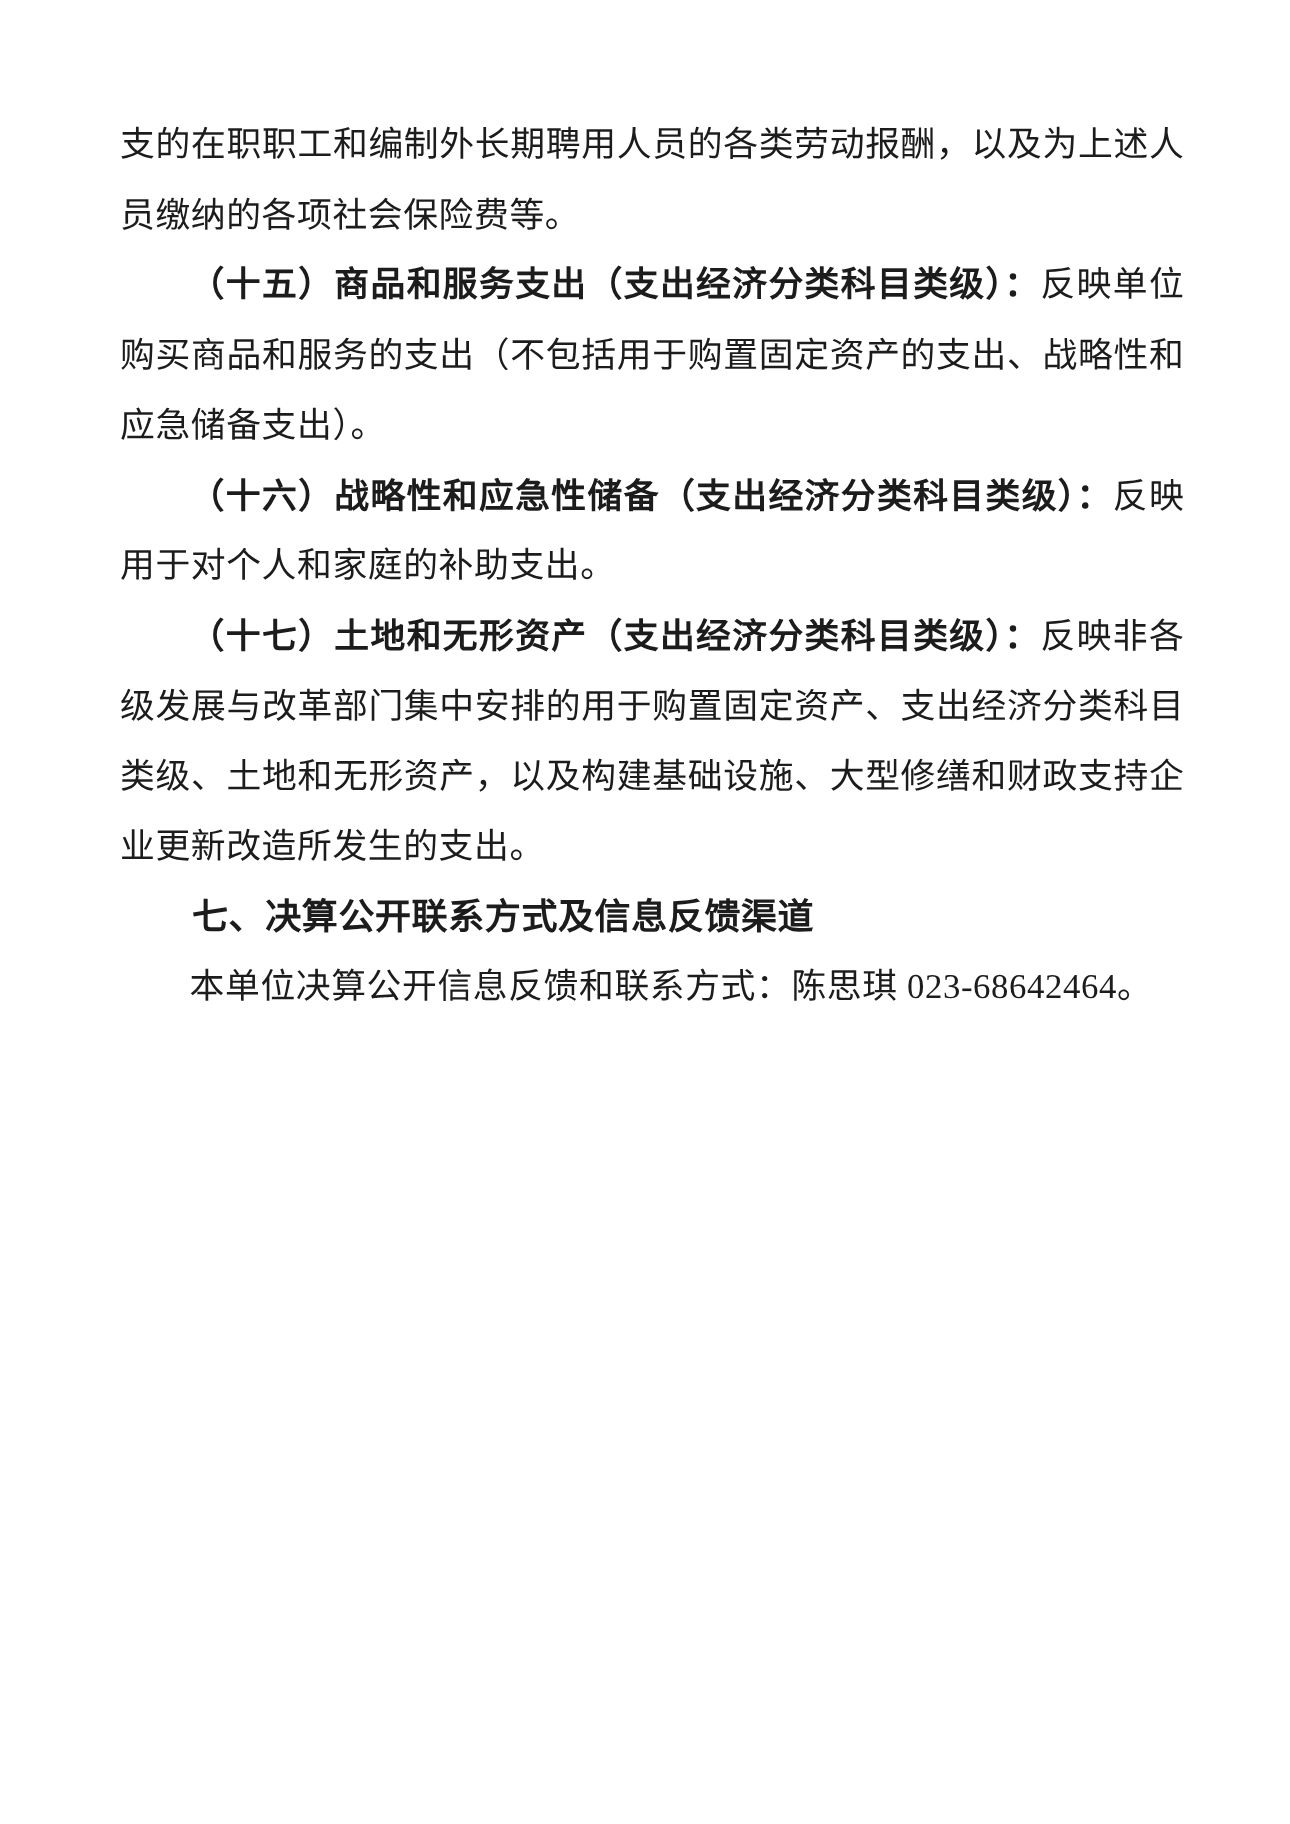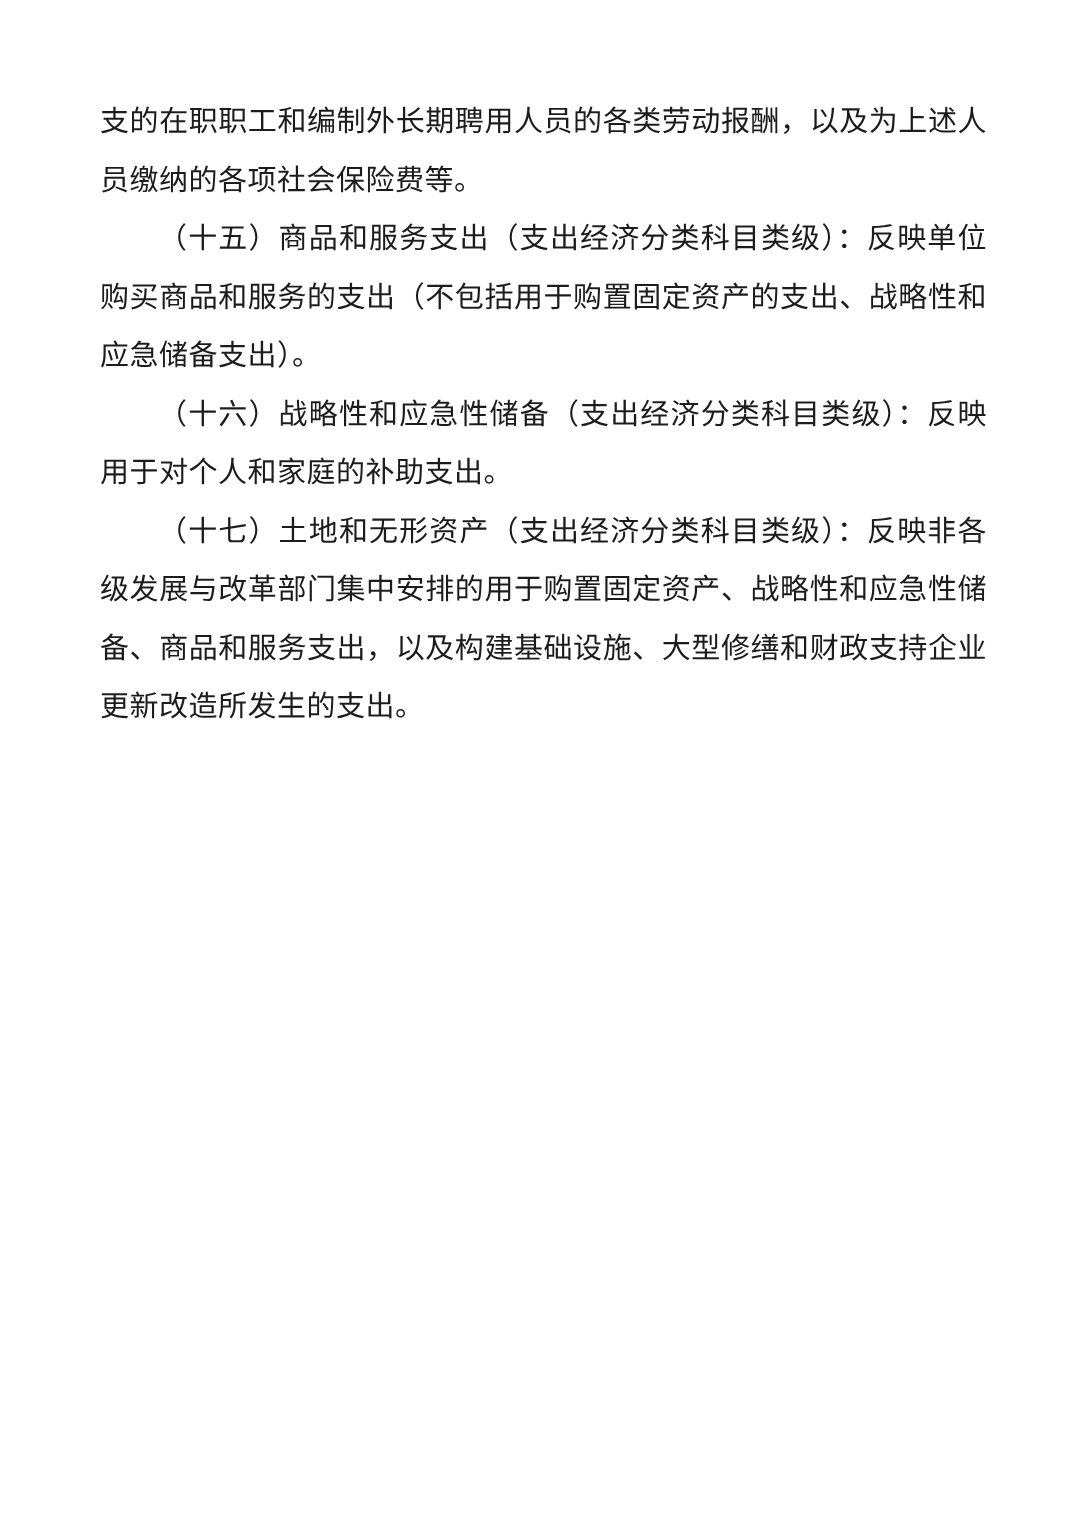--- a/index.html
+++ b/index.html
@@ -31,21 +31,21 @@
     text-align: justify;
     text-justify: inter-ideograph;
     text-indent: 2em;
     letter-spacing: 0.5px;
     word-break: break-all;
   }
   .para.continuation {
     text-indent: 0;
   }
   .para .lead {
-    font-weight: 400;
+    font-weight: 700;
   }
   .section-heading {
     margin: 0;
     font-family: "Liberation Sans", "DejaVu Sans", sans-serif;
     font-weight: 700;
     font-size: 30px;
     line-height: 58.5px;
     text-indent: 2em;
     letter-spacing: 0.5px;
   }
@@ -66,20 +66,22 @@
 
 <div class="page">
   <div class="content">
 
     <p class="para continuation"><span>支的在职职工和编制外长期聘用人员的各类劳动报酬，以及为上述人员缴纳的各项社会保险费等。</span></p>
 
     <p class="para"><span class="lead">（十五）商品和服务支出（支出经济分类科目类级）：</span><span>反映单位购买商品和服务的支出（不包括用于购置固定资产的支出、战略性和应急储备支出）。</span></p>
 
     <p class="para"><span class="lead">（十六）战略性和应急性储备（支出经济分类科目类级）：</span><span>反映用于对个人和家庭的补助支出。</span></p>
 
-    <p class="para"><span class="lead">（十七）土地和无形资产（支出经济分类科目类级）：</span><span>反映非各级发展与改革部门集中安排的用于购置固定资产、战略性和应急性储备、商品和服务支出，以及构建基础设施、大型修缮和财政支持企业更新改造所发生的支出。</span></p>
+    <p class="para"><span class="lead">（十七）土地和无形资产（支出经济分类科目类级）：</span><span>反映非各级发展与改革部门集中安排的用于购置固定资产、支出经济分类科目类级、土地和无形资产，以及构建基础设施、大型修缮和财政支持企业更新改造所发生的支出。</span></p>
 
+    <h2 class="section-heading">七、决算公开联系方式及信息反馈渠道</h2>
 
+    <p class="para"><span>本单位决算公开信息反馈和联系方式：陈思琪 023-68642464。</span></p>
 
   </div>
 
   <div class="page-footer"><span>8</span></div>
 </div>
 
 </body></html>

